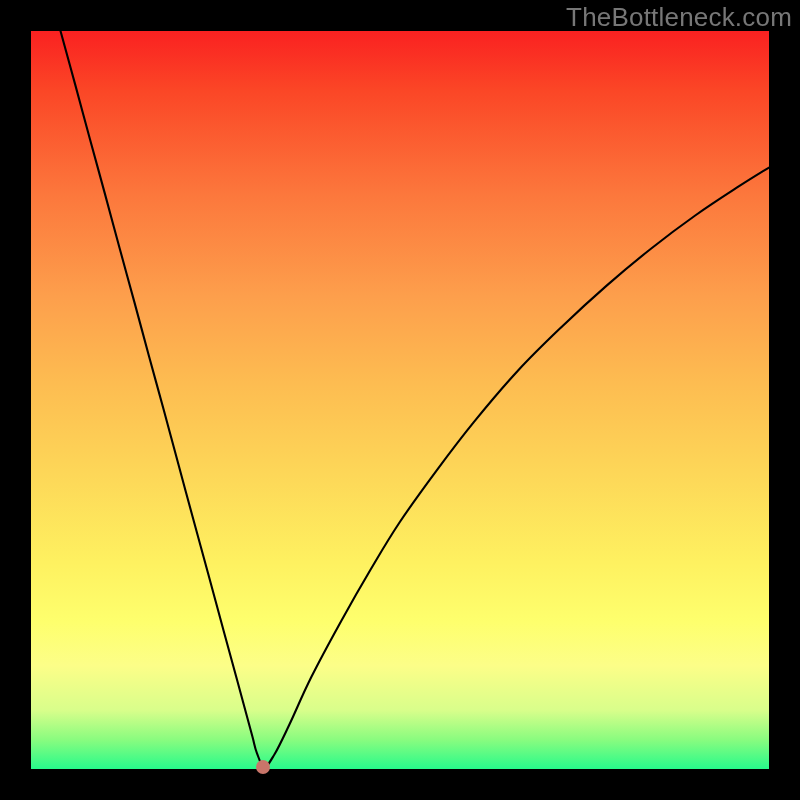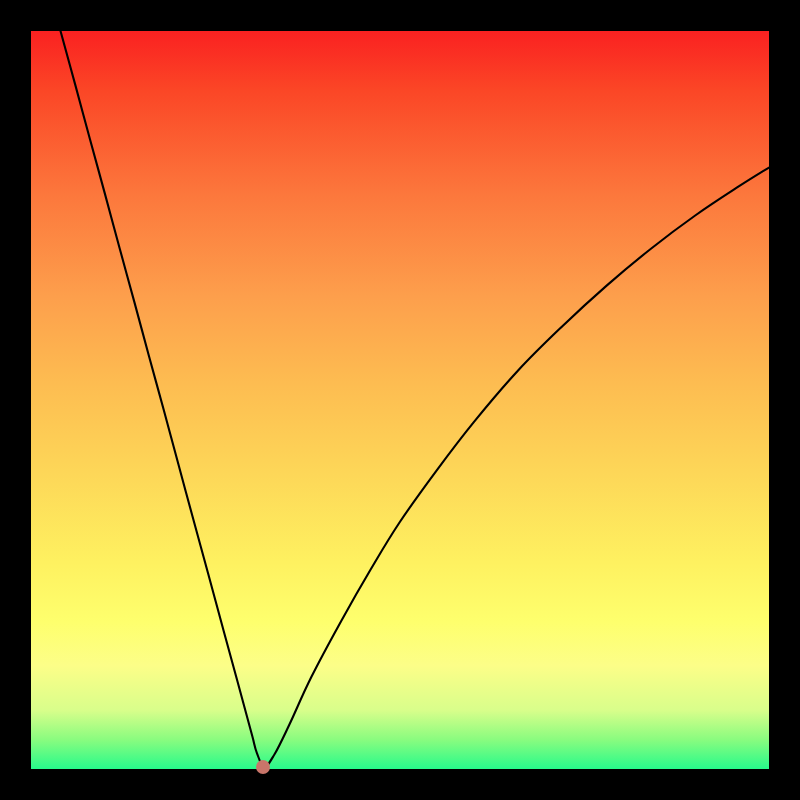--- a/index.html
+++ b/index.html
@@ -64,18 +64,19 @@
     height: 14px;
     border-radius: 50%;
     background: #c9756a;
     transform: translate(-50%, -50%);
   }
 </style>
 </head>
 <body>
 
 <div class="frame">
+  <div class="watermark">TheBottleneck.com</div>
   <div class="plot-bg"></div>
   <svg class="curve" viewBox="0 0 738 738" preserveAspectRatio="none">
     <path id="curve-path" d="M 29.52 0.00 C 32.18 9.70, 38.97 34.35, 44.28 53.87 C 49.59 73.40, 53.73 88.96, 59.04 108.49 C 64.35 128.01, 68.49 142.83, 73.80 162.36 C 79.11 181.89, 83.25 197.44, 88.56 216.97 C 93.87 236.50, 98.01 251.32, 103.32 270.85 C 108.63 290.37, 112.77 305.93, 118.08 325.46 C 123.39 344.99, 127.53 359.80, 132.84 379.33 C 138.15 398.86, 142.29 414.28, 147.60 433.94 C 152.91 453.60, 157.05 469.03, 162.36 488.56 C 167.67 508.08, 171.81 522.90, 177.12 542.43 C 182.43 561.96, 186.57 577.51, 191.88 597.04 C 197.19 616.57, 202.65 636.30, 206.64 650.92 C 210.63 665.53, 211.36 668.39, 214.02 678.22 C 216.68 688.05, 219.27 697.69, 221.40 705.53 C 223.53 713.37, 223.70 716.32, 225.83 721.76 C 227.95 727.21, 230.02 735.52, 233.21 735.79 C 236.40 736.05, 239.02 730.81, 243.54 723.24 C 248.06 715.67, 251.66 707.67, 258.30 693.72 C 264.94 679.77, 271.14 664.35, 280.44 645.75 C 289.74 627.15, 299.33 609.66, 309.96 590.40 C 320.59 571.14, 328.85 556.67, 339.48 538.74 C 350.11 520.81, 357.04 508.70, 369.00 490.77 C 380.96 472.84, 392.62 457.04, 405.90 439.11 C 419.18 421.18, 428.19 409.07, 442.80 391.14 C 457.41 373.21, 471.14 356.75, 487.08 339.48 C 503.02 322.21, 515.42 310.48, 531.36 295.20 C 547.30 279.92, 559.70 268.56, 575.64 254.61 C 591.58 240.66, 603.98 230.33, 619.92 217.71 C 635.86 205.09, 648.26 195.79, 664.20 184.50 C 680.14 173.21, 695.20 163.61, 708.48 154.98 C 721.76 146.35, 732.69 139.85, 738.00 136.53"></path>
   </svg>
   <div class="marker" id="marker" style="left: 263.47px; top: 766.786px;"></div>
 </div>
 
 </body></html>

